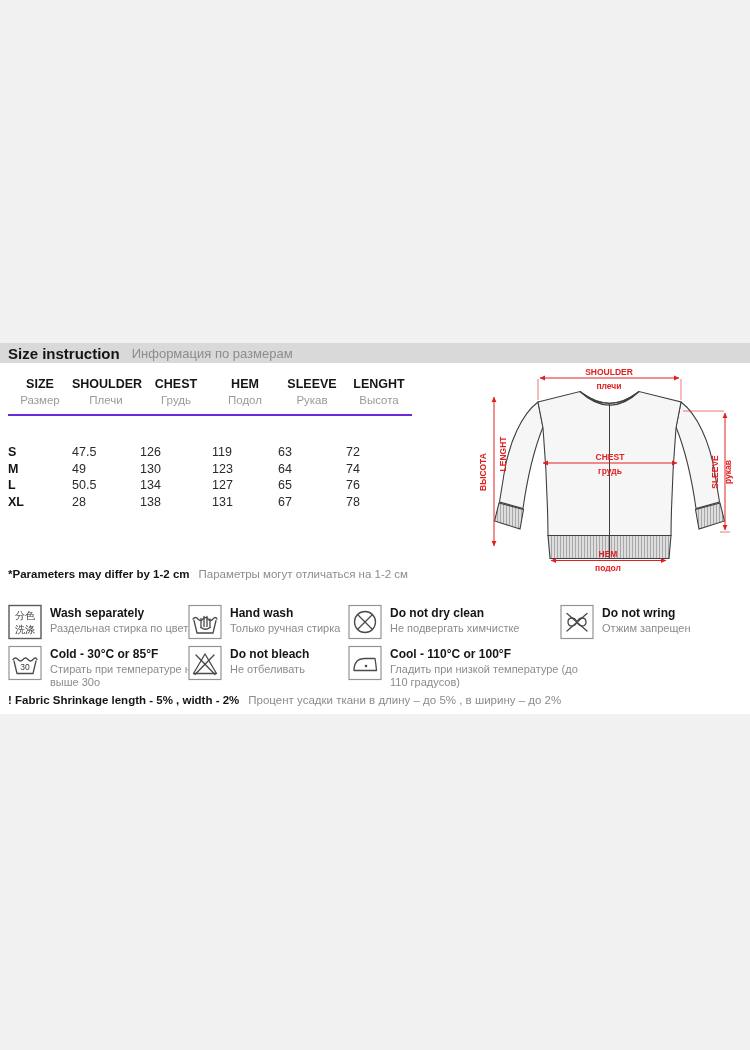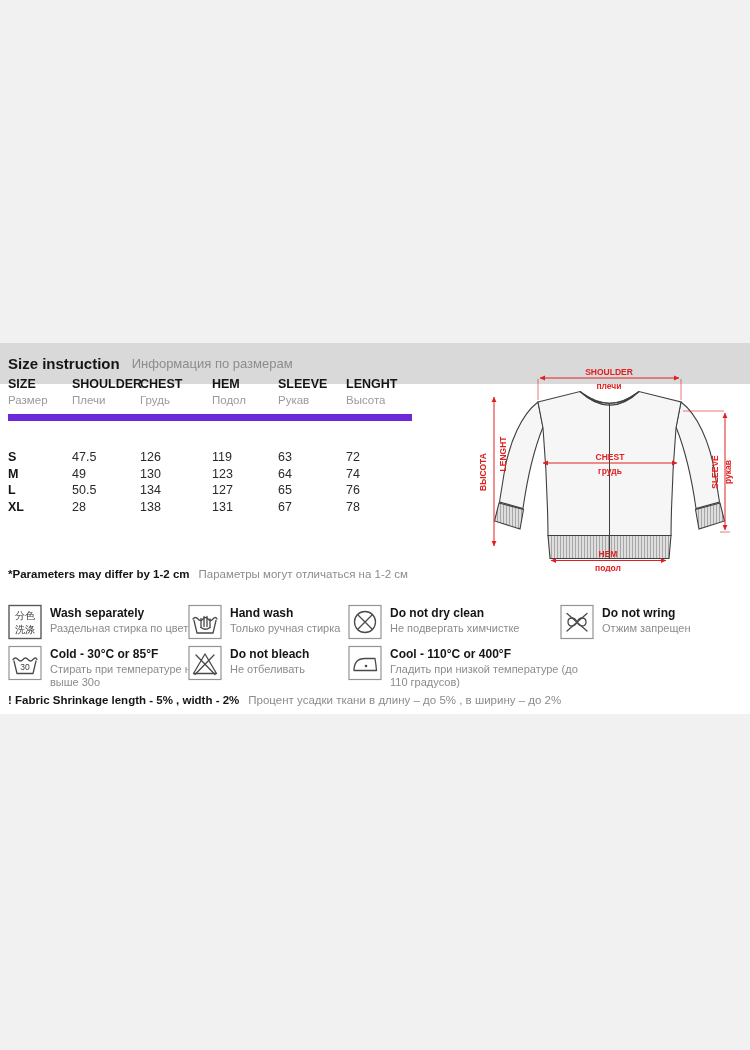--- a/index.html
+++ b/index.html
@@ -1,27 +1,27 @@
 <!DOCTYPE html>
 <html><head>
 <meta charset="utf-8">
 <style>
   html,body { margin:0; padding:0; background:#f1f1f1; font-family:"Liberation Sans", sans-serif; }
   .page { position:relative; width:750px; height:1050px; background:#f1f1f1; overflow:hidden; }
   .white-block { position:absolute; left:0; top:343px; width:750px; height:371px; background:#ffffff; }
 
-  .section-bar { position:absolute; left:0; width:750px; height:41px; background:#d9d9d9; display:flex; align-items:center; }
+  .section-bar { position:absolute; left:0; width:750px; height:20px; background:#d9d9d9; display:flex; align-items:center; }
   .bar-size { top:343px; }
   .bar-care { top:573px; }
   .bar-title { font-size:15px; font-weight:bold; color:#151515; margin-left:8px; white-space:nowrap; }
   .bar-sub { font-size:13px; color:#8c8c8c; margin-left:12px; white-space:nowrap; }
 
   .size-table { position:absolute; left:8px; top:377px; width:404px; }
   .thead, .trow { display:grid; grid-template-columns:64px 68px 72px 66px 68px 1fr; }
-  .thead { padding-bottom:8px; border-bottom:7px solid #6d28d9; }
+  .thead { padding-bottom:8px; border-bottom:2px solid #6d28d9;text-align:center; }
   .th-en { font-size:12.5px; font-weight:bold; color:#151515; }
   .th-ru { font-size:11.5px; color:#9a9a9a; margin-top:3px; }
   .rows { margin-top:28px; }
   .trow { height:16.6px; align-items:center; font-size:12.5px; color:#2a2a2a; }
   .trow .c0 { font-weight:bold; color:#151515; }
 
   .size-note { position:absolute; left:8px; top:568px; font-size:11.5px; white-space:nowrap; }
   .note-en { font-weight:bold; color:#151515; }
   .note-ru { color:#8c8c8c; margin-left:9px; }
 
@@ -251,21 +251,21 @@
       </div>
   </div>
 
   <div class="care-item" style="left:348px; top:645px;">
     <svg class="care-icon" width="34" height="36" viewBox="0 0 34 36">
       <rect class="iconbox" x="1" y="1.5" width="32" height="33"></rect>
       <path class="glyph" d="M6,25.5 Q6,13.5 17,13.5 L27,13.5 Q28,19.5 28.5,25.5 Z"></path>
       <circle cx="18" cy="21" r="1.3" fill="#4a4a4a"></circle>
     </svg>
     <div class="care-text">
-        <div class="care-title">Cool - 110°C or 400°F</div>
+        <div class="care-title">Cool - 110°C or 100°F</div>
         <div class="care-sub wrap w205">Гладить при низкой температуре (до 110 градусов)</div>
       </div>
   </div>
 
   <div class="shrink-note">
     <span class="note-en">!  Fabric Shrinkage length - 5% , width - 2%</span><span class="note-ru">Процент усадки ткани в длину – до 5% , в ширину – до 2%</span>
   </div>
 </div>
 
 </body></html>

